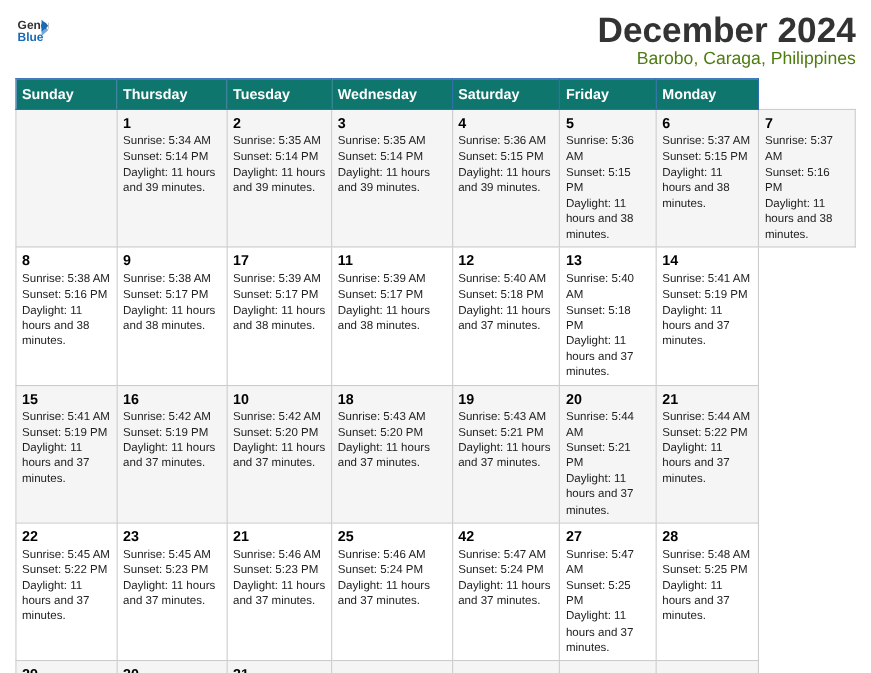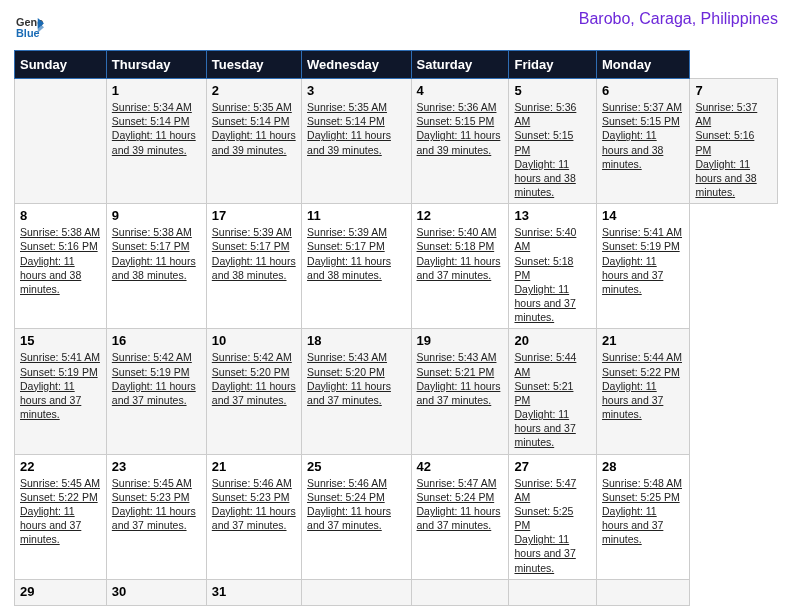--- a/index.html
+++ b/index.html
@@ -34,29 +34,29 @@
       text-align: right;
     }
     .main-title {
       font-size: 32px;
       font-weight: bold;
       color: #333;
       line-height: 1.1;
     }
     .subtitle {
       font-size: 16px;
-      color: #6d28d9;
+      color: #4d7c0f;
     }
     table {
       width: 100%;
       border-collapse: collapse;
       font-size: 11px;
     }
     thead tr th {
-      background-color: #0f172a;
+      background-color: #0f766e;
       color: #fff;
       text-align: left;
       padding: 6px 5px;
       font-size: 13px;
       font-weight: bold;
       border: 1px solid #2e6db4;
     }
     tbody tr td {
       border: 1px solid #ccc;
       padding: 4px 5px;
@@ -69,40 +69,40 @@
     .day-num {
       font-size: 13px;
       font-weight: bold;
       display: block;
       margin-bottom: 2px;
     }
     .day-info {
       font-size: 10.5px;
       color: #222;
       line-height: 1.35;
-      text-decoration: underline;
     }
     td.empty {
       background: #f5f5f5;
     }
   </style>
 </head>
 <body>
 
 <div class="container">
   <div class="header-row">
     <div class="logo">
       <svg class="logo-icon" viewBox="0 0 36 36">
         <text x="0" y="16" font-size="14" font-weight="bold" fill="#333">General</text>
         <text x="0" y="30" font-size="14" font-weight="bold" fill="#1a6bb5">Blue</text>
         <polygon points="28,5 36,12 28,19" fill="#1a6bb5"></polygon>
         <polygon points="28,10 36,17 28,24" fill="#1a6bb5" opacity="0.6"></polygon>
       </svg>
     </div>
     <div class="title-block">
+      <div class="main-title">December 2024</div>
       <div class="subtitle">Barobo, Caraga, Philippines</div>
     </div>
   </div>
 
   <table>
     <thead>
       <tr>
 
       <th>Sunday</th>
           <th>Thursday</th>

